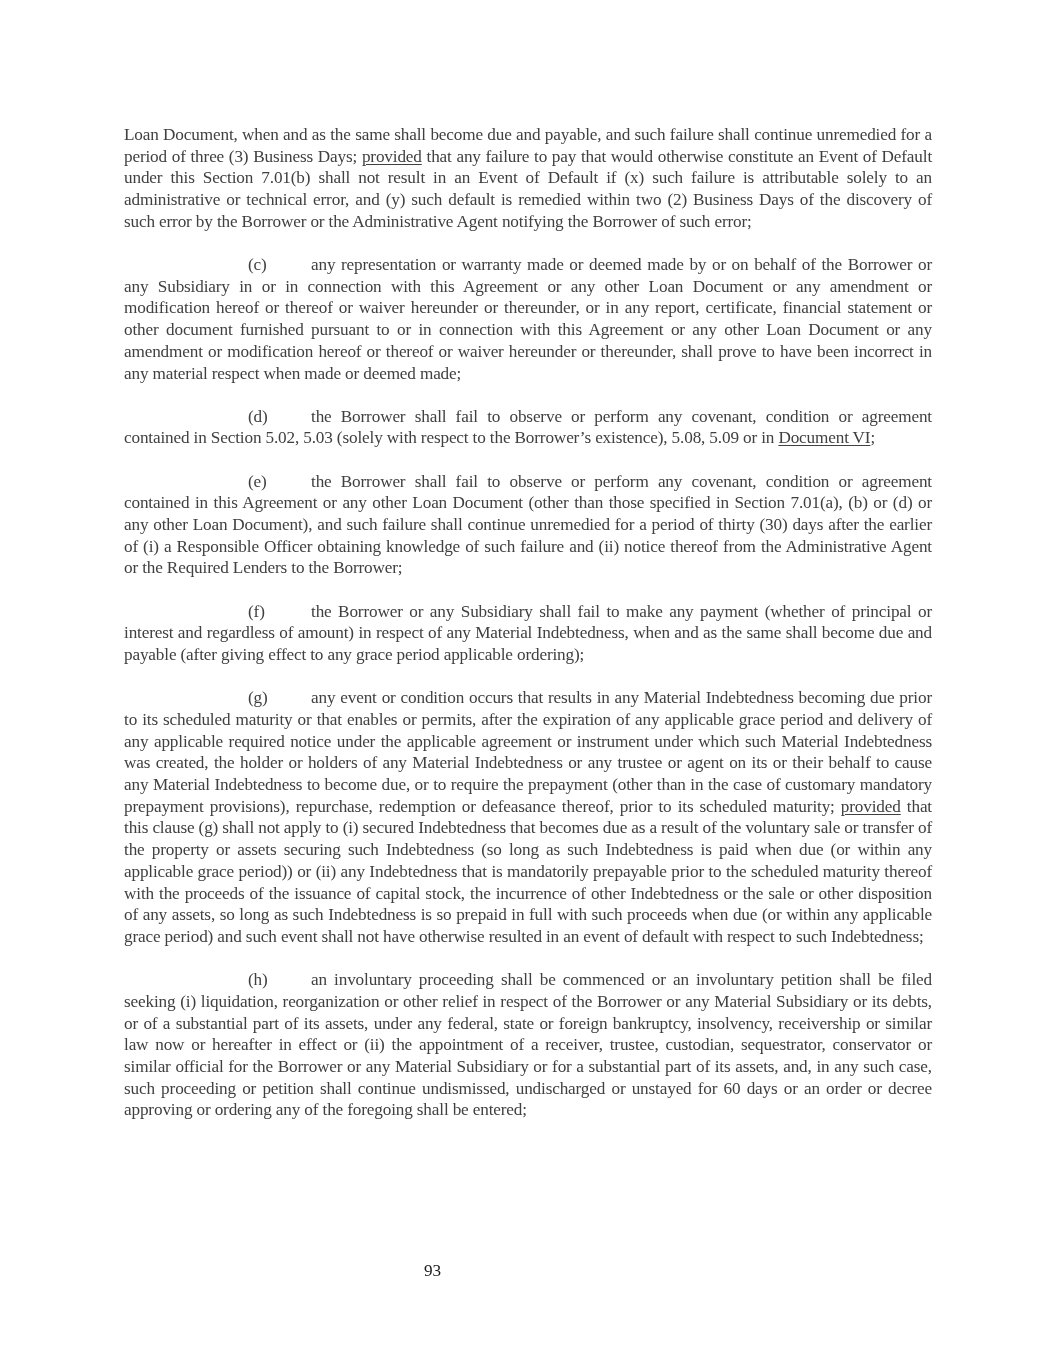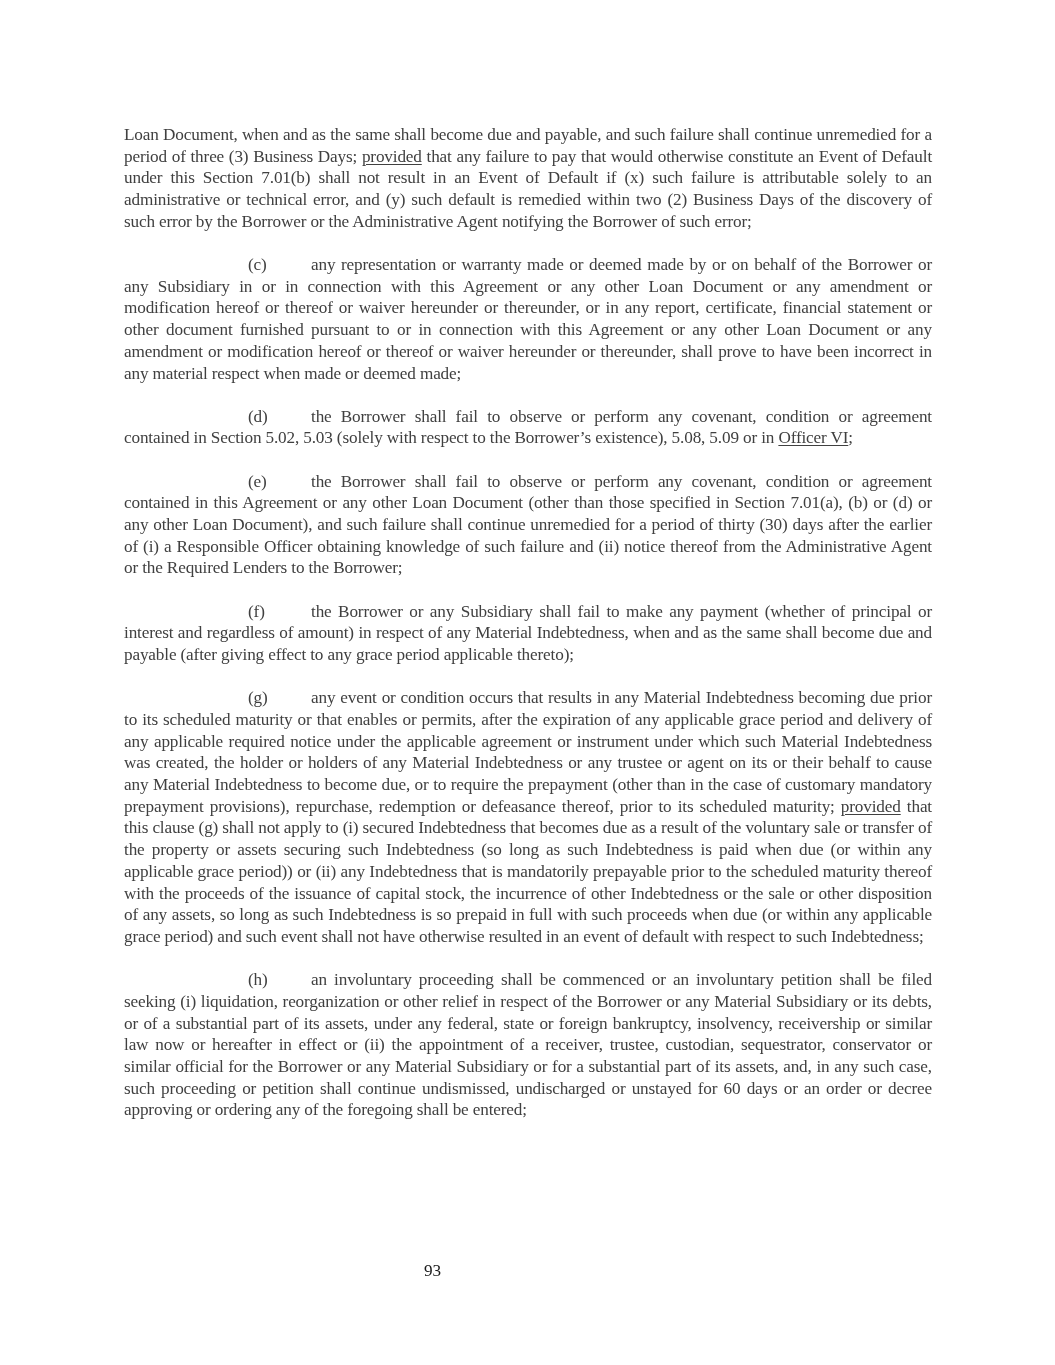--- a/index.html
+++ b/index.html
@@ -40,29 +40,29 @@
 <div class="page">
   <p class="para">
     <span>Loan Document, when and as the same shall become due and payable, and such failure shall continue unremedied for a period of three (3) Business Days; </span><span class="u">provided</span><span> that any failure to pay that would otherwise constitute an Event of Default under this Section 7.01(b) shall not result in an Event of Default if (x) such failure is attributable solely to an administrative or technical error, and (y) such default is remedied within two (2) Business Days of the discovery of such error by the Borrower or the Administrative Agent notifying the Borrower of such error;</span>
   </p>
 
   <p class="para">
     <span class="label">(c)</span><span>any representation or warranty made or deemed made by or on behalf of the Borrower or any Subsidiary in or in connection with this Agreement or any other Loan Document or any amendment or modification hereof or thereof or waiver hereunder or thereunder, or in any report, certificate, financial statement or other document furnished pursuant to or in connection with this Agreement or any other Loan Document or any amendment or modification hereof or thereof or waiver hereunder or thereunder, shall prove to have been incorrect in any material respect when made or deemed made;</span>
   </p>
 
   <p class="para">
-    <span class="label">(d)</span><span>the Borrower shall fail to observe or perform any covenant, condition or agreement contained in Section 5.02, 5.03 (solely with respect to the Borrower’s existence), 5.08, 5.09 or in </span><span class="u">Officer VI</span><span>;</span>
+    <span class="label">(d)</span><span>the Borrower shall fail to observe or perform any covenant, condition or agreement contained in Section 5.02, 5.03 (solely with respect to the Borrower’s existence), 5.08, 5.09 or in </span><span class="u">Document VI</span><span>;</span>
   </p>
 
   <p class="para">
     <span class="label">(e)</span><span>the Borrower shall fail to observe or perform any covenant, condition or agreement contained in this Agreement or any other Loan Document (other than those specified in Section 7.01(a), (b) or (d) or any other Loan Document), and such failure shall continue unremedied for a period of thirty (30) days after the earlier of (i) a Responsible Officer obtaining knowledge of such failure and (ii) notice thereof from the Administrative Agent or the Required Lenders to the Borrower;</span>
   </p>
 
   <p class="para">
-    <span class="label">(f)</span><span>the Borrower or any Subsidiary shall fail to make any payment (whether of principal or interest and regardless of amount) in respect of any Material Indebtedness, when and as the same shall become due and payable (after giving effect to any grace period applicable thereto);</span>
+    <span class="label">(f)</span><span>the Borrower or any Subsidiary shall fail to make any payment (whether of principal or interest and regardless of amount) in respect of any Material Indebtedness, when and as the same shall become due and payable (after giving effect to any grace period applicable ordering);</span>
   </p>
 
   <p class="para">
     <span class="label">(g)</span><span>any event or condition occurs that results in any Material Indebtedness becoming due prior to its scheduled maturity or that enables or permits, after the expiration of any applicable grace period and delivery of any applicable required notice under the applicable agreement or instrument under which such Material Indebtedness was created, the holder or holders of any Material Indebtedness or any trustee or agent on its or their behalf to cause any Material Indebtedness to become due, or to require the prepayment (other than in the case of customary mandatory prepayment provisions), repurchase, redemption or defeasance thereof, prior to its scheduled maturity; </span><span class="u">provided</span><span> that this clause (g) shall not apply to (i) secured Indebtedness that becomes due as a result of the voluntary sale or transfer of the property or assets securing such Indebtedness (so long as such Indebtedness is paid when due (or within any applicable grace period)) or (ii) any Indebtedness that is mandatorily prepayable prior to the scheduled maturity thereof with the proceeds of the issuance of capital stock, the incurrence of other Indebtedness or the sale or other disposition of any assets, so long as such Indebtedness is so prepaid in full with such proceeds when due (or within any applicable grace period) and such event shall not have otherwise resulted in an event of default with respect to such Indebtedness;</span>
   </p>
 
   <p class="para">
     <span class="label">(h)</span><span>an involuntary proceeding shall be commenced or an involuntary petition shall be filed seeking (i) liquidation, reorganization or other relief in respect of the Borrower or any Material Subsidiary or its debts, or of a substantial part of its assets, under any federal, state or foreign bankruptcy, insolvency, receivership or similar law now or hereafter in effect or (ii) the appointment of a receiver, trustee, custodian, sequestrator, conservator or similar official for the Borrower or any Material Subsidiary or for a substantial part of its assets, and, in any such case, such proceeding or petition shall continue undismissed, undischarged or unstayed for 60 days or an order or decree approving or ordering any of the foregoing shall be entered;</span>
   </p>
 </div>

